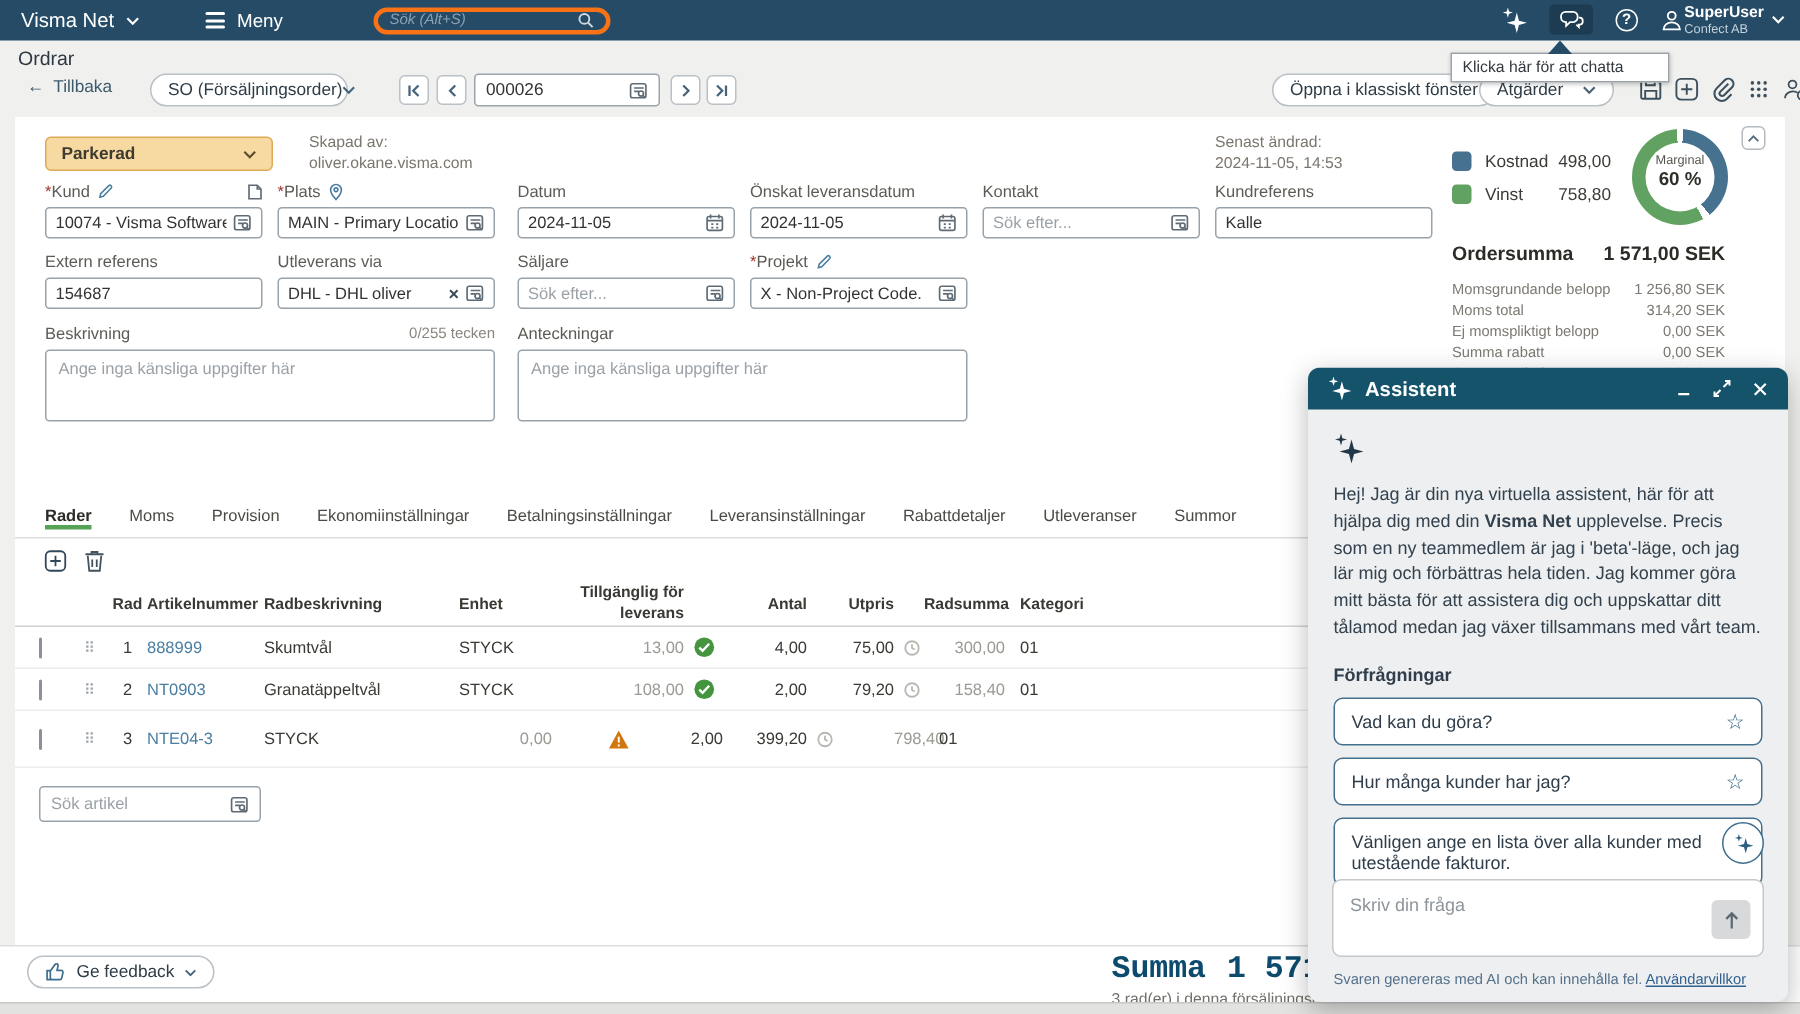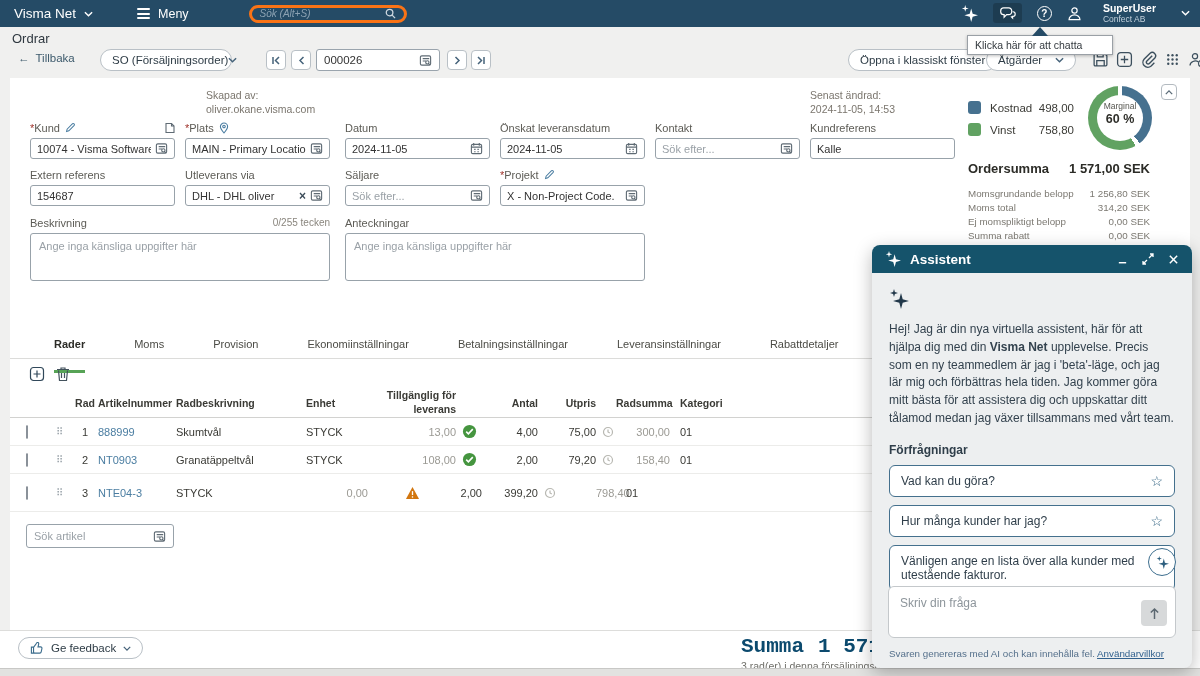--- a/index.html
+++ b/index.html
@@ -11,21 +11,21 @@
   
   .topbar { position:absolute; left:0; top:0; width:1200px; height:27px; background:#254b66; display:flex; align-items:center; color:#fff; z-index:20; }
   .brand { display:flex; align-items:center; gap:8px; padding-left:14px; font-size:13.5px; }
   .menu { display:flex; align-items:center; gap:8px; margin-left:44px; font-size:12.5px; cursor:pointer; }
   .burger { display:flex; flex-direction:column; gap:2.5px; }
   .burger i { width:13px; height:2px; background:#fff; border-radius:1px; }
   .tb-search { margin-left:60px; width:158px; height:18px; border:3px solid #f97316; border-radius:9px; display:flex; align-items:center; justify-content:space-between; padding:0 8px; color:#8ba1b2; font-size:10px; font-style:italic; }
   .tb-right { margin-left:auto; display:flex; align-items:center; gap:15px; padding-right:10px; }
   .chat-wrap { background:rgba(0,0,0,0.2); border-radius:3px; padding:3px 6px; }
   .help-circle { width:15px; height:15px; border:1.4px solid #fff; border-radius:50%; font-size:10px; display:flex; align-items:center; justify-content:center; font-weight:700; }
-  .userbox { display:flex; align-items:center; gap:21px; }
+  .userbox { display:flex; align-items:center; gap:1px; }
   .user-names { line-height:1.1; }
   .user-name { font-size:10.5px; font-weight:700; }
   .user-co { font-size:8.5px; color:#c3d1dc; }
   .tb-caret { margin-left:4px; }
 
   
   .tt-caret { position:absolute; left:1032px; top:27px; width:0; height:0; border-left:8px solid transparent; border-right:8px solid transparent; border-bottom:9px solid #254b66; z-index:31; }
   .tooltip { position:absolute; left:967px; top:35px; width:146px; height:20px; background:#fff; border:1px solid #9aa0a6; box-shadow:0 1px 3px rgba(0,0,0,.25); display:flex; align-items:center; padding:0 7px; font-size:10.5px; color:#33393e; z-index:30; }
 
   
@@ -75,21 +75,21 @@
   .donut-text { left:1078px; top:24px; width:64px; text-align:center; z-index:2; line-height:1.15; }
   .donut-text .t1 { font-size:8.5px; color:#55554f; }
   .donut-text .t2 { font-size:12.5px; font-weight:700; color:#2f2f2a; }
   .ordersumma { left:958px; top:83px; width:182px; display:flex; justify-content:space-between; font-size:13px; font-weight:700; color:#2c2c27; }
   .sumrow { left:958px; width:182px; display:flex; justify-content:space-between; font-size:9.8px; color:#7c7972; }
   .sr0 { top:110px; } .sr1 { top:124px; } .sr2 { top:138px; } .sr3 { top:152px; } .sr4 { top:166px; }
   .collapse-btn { left:1151px; top:6px; width:16px; height:16px; border:1px solid #b3bac0; border-radius:4px; display:flex; align-items:center; justify-content:center; color:#5a6b77; background:#fff; cursor:pointer; }
 
   
   .tabs { left:0; top:255px; width:1180px; height:26px; border-bottom:1px solid #dcdcda; display:flex; gap:25px; padding-left:20px; align-items:flex-start; }
-  .tab { font-size:11px; color:#4b4b45; padding-top:5px; padding-bottom:20px; cursor:pointer; white-space:nowrap;margin-left:24px; }
+  .tab { font-size:11px; color:#4b4b45; padding-top:5px; padding-bottom:0; cursor:pointer; white-space:nowrap; }
   .tab.active { font-weight:700; color:#2c2c27; border-bottom:3px solid #57a356; }
 
   
   .row-tools { left:18px; top:287px; display:flex; gap:9px; color:#31485a; }
   .rt-btn { width:17px; height:17px; display:flex; align-items:center; justify-content:center; cursor:pointer; }
 
   
   .grid { display:grid; grid-template-columns:30px 16px 26px 78px 130px 62px 88px 26px 56px 58px 20px 54px 1fr; align-items:center; padding-left:16px; width:1180px; }
   .thead { left:0; top:310px; height:30px; border-bottom:1px solid #d2d2d0; font-size:10.5px; font-weight:700; color:#3a3a35; }
   .trow { left:0; border-bottom:1px solid #ececea; font-size:11px; color:#3a3a35; }
@@ -289,20 +289,28 @@
             <path d="M2 14a5.3 4.6 0 0 1 8.5-3.6"></path>
             <circle cx="13.5" cy="12" r="3"></circle>
             <path d="M13.5 10.5V12l1.2 1"></path>
           </svg>
         </span>
     </div>
   </div>
 
   <div class="content">
 
+    <div class="status-select">
+      <span>Parkerad</span>
+      <span>
+          <svg width="9" height="6" viewBox="0 0 10 6">
+            <path d="M1 1l4 4 4-4" fill="none" stroke="#5a4c2c" stroke-width="1.6"></path>
+          </svg>
+        </span>
+    </div>
     <div class="meta meta-created">
       <div>Skapad av:</div>
       <div>oliver.okane.visma.com</div>
     </div>
     <div class="meta meta-modified">
       <div>Senast ändrad:</div>
       <div>2024-11-05, 14:53</div>
     </div>
     <div class="collapse-btn">
         <svg width="8" height="5" viewBox="0 0 10 6">

